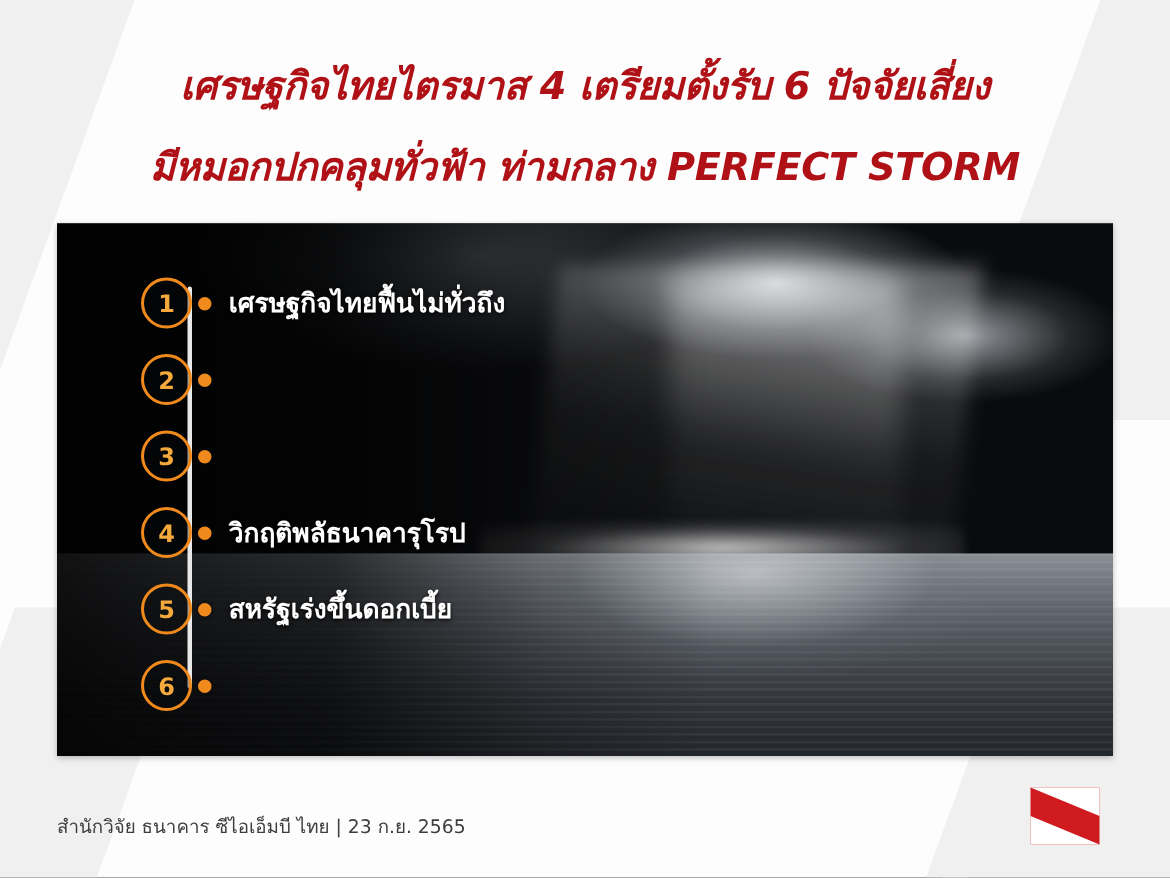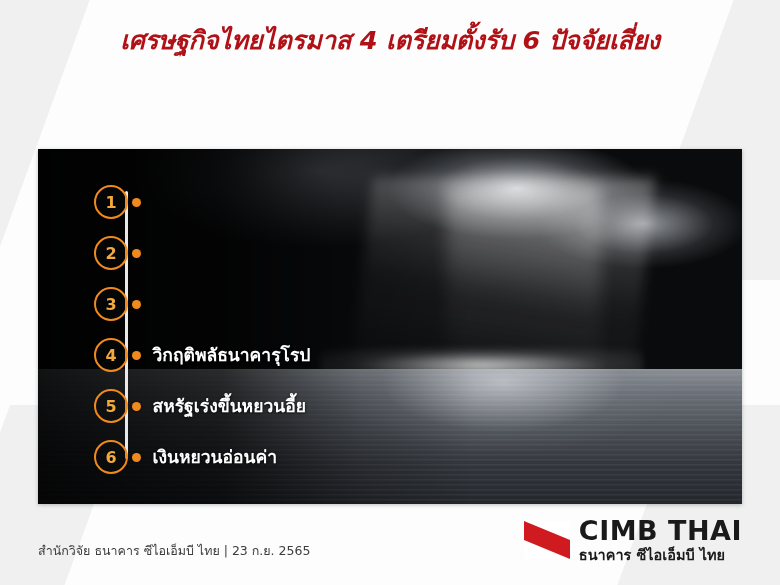--- a/index.html
+++ b/index.html
@@ -31,20 +31,21 @@
     font-weight:bold;
     font-style:italic;
     letter-spacing:-0.2px;
     line-height:1.42;
     z-index:4;
   }
   .headline .line{
     display:block;
     font-size:25.5px;
     white-space:nowrap;
+    margin-top:18px;
   }
   .headline .line2{font-size:25.5px;}
 
   
   .panel{
     position:absolute;left:38px;top:149px;width:704px;height:355px;
     overflow:hidden;
     background:#0b0d10;
     z-index:3;
     box-shadow:0 1px 4px rgba(0,0,0,.25);
@@ -162,36 +163,38 @@
   <div class="stripe s2"></div>
   <div class="stripe s3"></div>
   <div class="stripe s4"></div>
   <div class="stripe s5"></div>
   <div class="stripe s6"></div>
   <div class="stripe s7"></div>
 </div>
 
 <div class="headline">
   <span class="line line1">เศรษฐกิจไทยไตรมาส 4 เตรียมตั้งรับ 6 ปัจจัยเสี่ยง</span>
+  <span class="line line2">มีหมอกปกคลุมทั่วฟ้า ท่ามกลาง PERFECT STORM</span>
 </div>
 
 <div class="panel">
   <div class="sky"></div>
   <div class="rays"></div>
   <div class="rays2"></div>
   <div class="horizon-glow"></div>
   <div class="sea"></div>
   <div class="panel-vignette"></div>
 
   <div class="list">
     <div class="timeline"></div>
 
     <div class="row">
       <div class="num">1</div>
       <div class="dot"></div>
+      <div class="row-text">เศรษฐกิจไทยฟื้นไม่ทั่วถึง</div>
     </div>
 
     <div class="row">
       <div class="num">2</div>
       <div class="dot"></div>
     </div>
 
     <div class="row">
       <div class="num">3</div>
       <div class="dot"></div>
@@ -199,36 +202,31 @@
 
     <div class="row">
       <div class="num">4</div>
       <div class="dot"></div>
       <div class="row-text">วิกฤติพลัธนาคารุโรป</div>
     </div>
 
     <div class="row">
       <div class="num">5</div>
       <div class="dot"></div>
-      <div class="row-text">สหรัฐเร่งขึ้นหยวนอี้ย</div>
+      <div class="row-text">สหรัฐเร่งขึ้นดอกเบี้ย</div>
     </div>
 
     <div class="row">
       <div class="num">6</div>
       <div class="dot"></div>
-      <div class="row-text">เงินหยวนอ่อนค่า</div>
     </div>
   </div>
 </div>
 
 <div class="footer-note">สำนักวิจัย ธนาคาร ซีไอเอ็มบี ไทย | 23 ก.ย. 2565</div>
 
 <div class="logo">
   <div class="logo-mark">
     <div class="red"></div>
     <div class="white"></div>
     <div class="white2"></div>
   </div>
-  <div class="logo-text">
-    <div class="en">CIMB THAI</div>
-    <div class="th">ธนาคาร ซีไอเอ็มบี ไทย</div>
-  </div>
 </div>
 
 </body></html>

